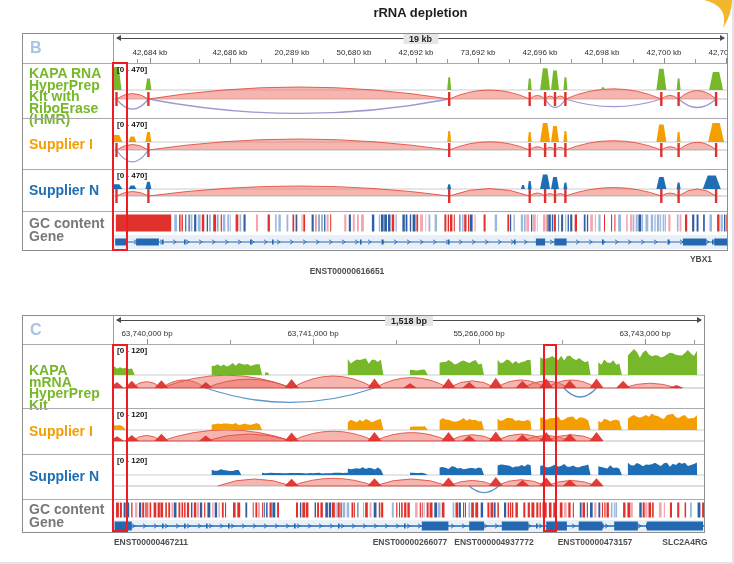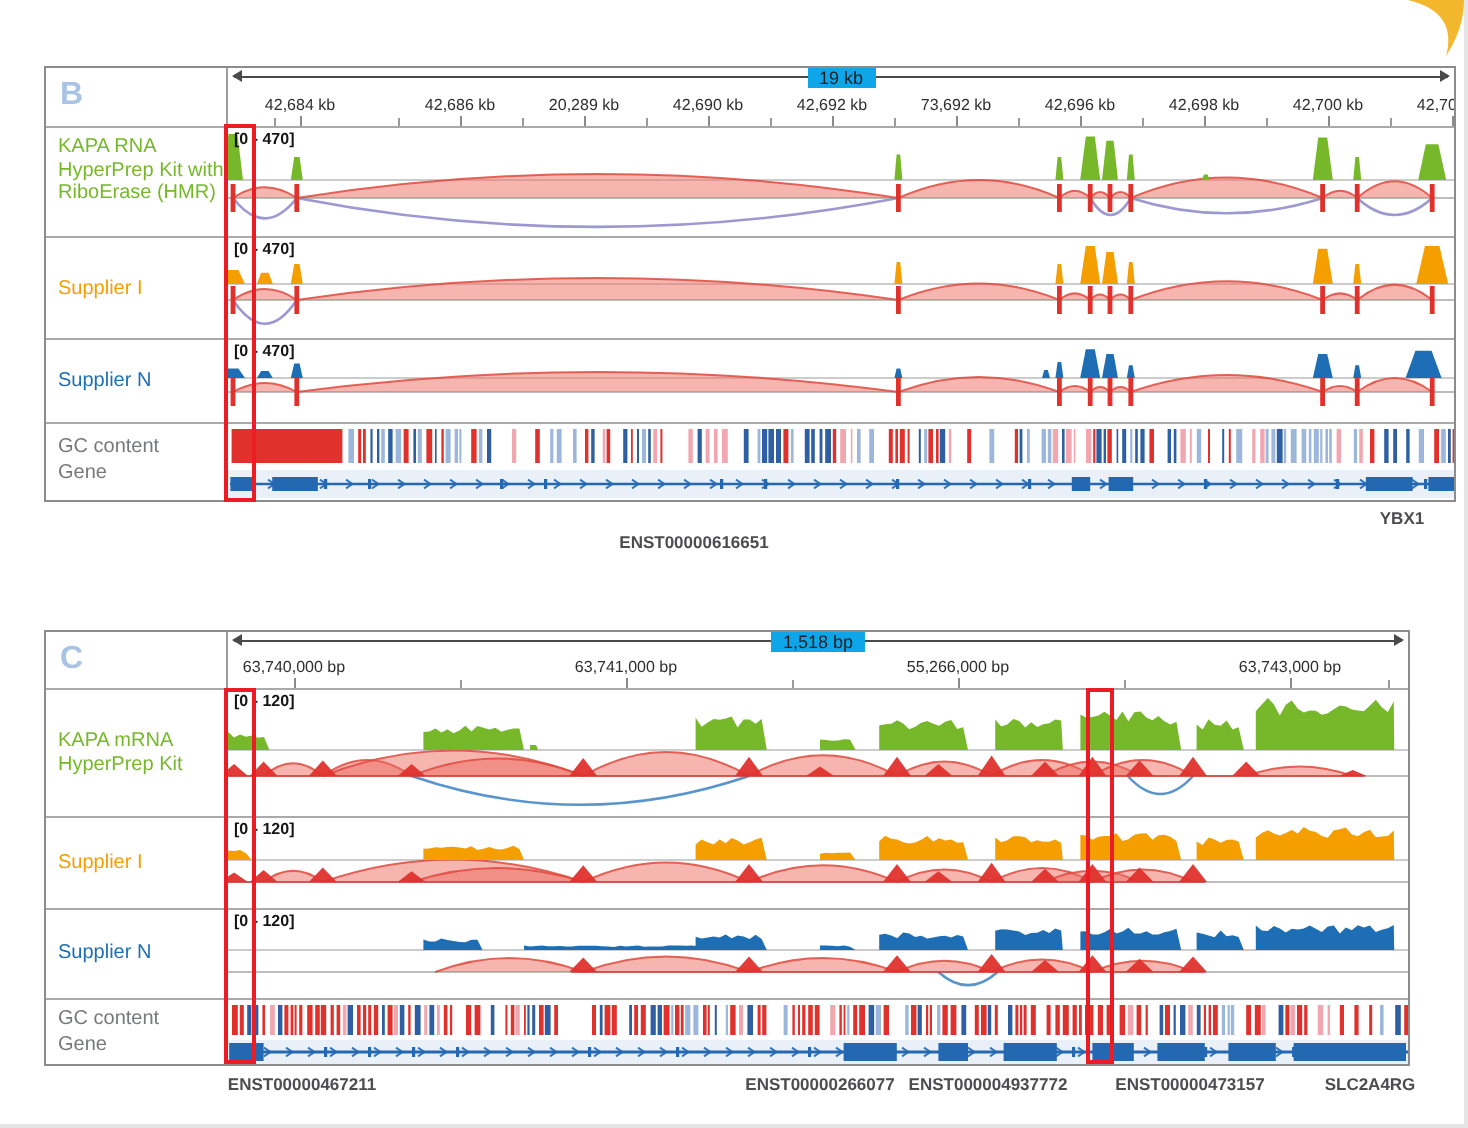--- a/index.html
+++ b/index.html
@@ -11,64 +11,65 @@
 .gtable{position:absolute;background:#fff;border:1px solid #8c8c8c}
 .labelcol{position:absolute;top:0;bottom:0;left:0;width:91px;border-right:1px solid #9d9d9d}
 .row{position:absolute;left:0;right:0;border-top:1px solid #aaa}
 .row.hdr{border-top:none}
 .pletter{position:absolute;left:7px;top:6px;font-size:16px;font-weight:bold;color:#a9c3e4;line-height:16px}
 .rwrap{position:absolute;left:91px;right:0;top:0;bottom:0;overflow:hidden}
 .rline{position:absolute;left:3px;right:3px;top:4px;height:1px;background:#4a4a4a}
 .rline:before,.rline:after{content:"";position:absolute;top:-3px;width:0;height:0;border-top:3px solid transparent;border-bottom:3px solid transparent}
 .rline:before{left:-1px;border-right:5px solid #4a4a4a}
 .rline:after{right:-1px;border-left:5px solid #4a4a4a}
-.rlabel{position:absolute;top:0;left:50%;transform:translateX(-50%);background:#0ea5e9;padding:0 6px;
-  font-size:9px;font-weight:normal;color:#1f1f1f;line-height:10px}
+.rlabel{position:absolute;top:0;left:50%;transform:translateX(-50%);background:#e5e5e5;padding:0 6px;
+  font-size:9px;font-weight:bold;color:#1f1f1f;line-height:10px}
 .tick{position:absolute;bottom:0;width:1px;height:5px;background:#8a8a8a}
 .tick>span{position:absolute;bottom:6px;left:0;transform:translateX(-50%);white-space:nowrap;font-size:8px;color:#2e2e2e}
 .mtick{position:absolute;bottom:0;width:1px;height:4px;background:#9a9a9a}
-.tlabel{position:absolute;left:6px;font-size:10px;font-weight:normal;line-height:11.5px;width:83px}
+.tlabel{position:absolute;left:6px;font-size:14px;font-weight:bold;line-height:11.5px;width:83px}
 .c-green{color:#76b82a}.c-orange{color:#f59e00}.c-blue{color:#1e6eb5}.c-gray{color:#77787b}
 .plot{position:absolute;left:91px;top:0;right:0;bottom:0;overflow:hidden}
 .range{position:absolute;left:3px;top:1px;font-size:8px;font-weight:bold;color:#141414;z-index:2}
 .chart{position:absolute;left:0}
 .hl{position:absolute;border:2px solid #ec1c24;z-index:6}
 .ann{position:absolute;transform:translateX(-50%);font-size:8.5px;font-weight:bold;color:#4d4d4f;white-space:nowrap}
 .corner{position:absolute;top:0;right:0;z-index:7}
 </style>
 </head>
 <body>
 
 <div class="page">
 
   <svg class="corner" width="40" height="32">
     <path d="M 12 0 Q 37 6 31 28 Q 40 14 40 0 Z" fill="#f2b72c"></path>
   </svg>
 
   <section class="panel">
+    <h2 class="ptitle" style="left:113px;width:615px;top:5px">rRNA depletion</h2>
 
     <div class="gtable" style="left:22px;top:33px;width:706px;height:218px">
       <div class="labelcol"></div>
 
       <div class="row hdr" style="top:0;height:29px">
         <div class="pletter">B</div>
         <div class="rwrap">
           <div class="rline"></div>
           <span class="rlabel">19 kb</span>
           <div class="tick" style="left:36px">
               <span>42,684 kb</span>
             </div>
           <div class="tick" style="left:116px">
               <span>42,686 kb</span>
             </div>
           <div class="tick" style="left:178px">
               <span>20,289 kb</span>
             </div>
           <div class="tick" style="left:240px">
-              <span>42,690 kb</span>
+              <span>50,680 kb</span>
             </div>
           <div class="tick" style="left:302px">
               <span>42,692 kb</span>
             </div>
           <div class="tick" style="left:364px">
               <span>73,692 kb</span>
             </div>
           <div class="tick" style="left:426px">
               <span>42,696 kb</span>
             </div>

